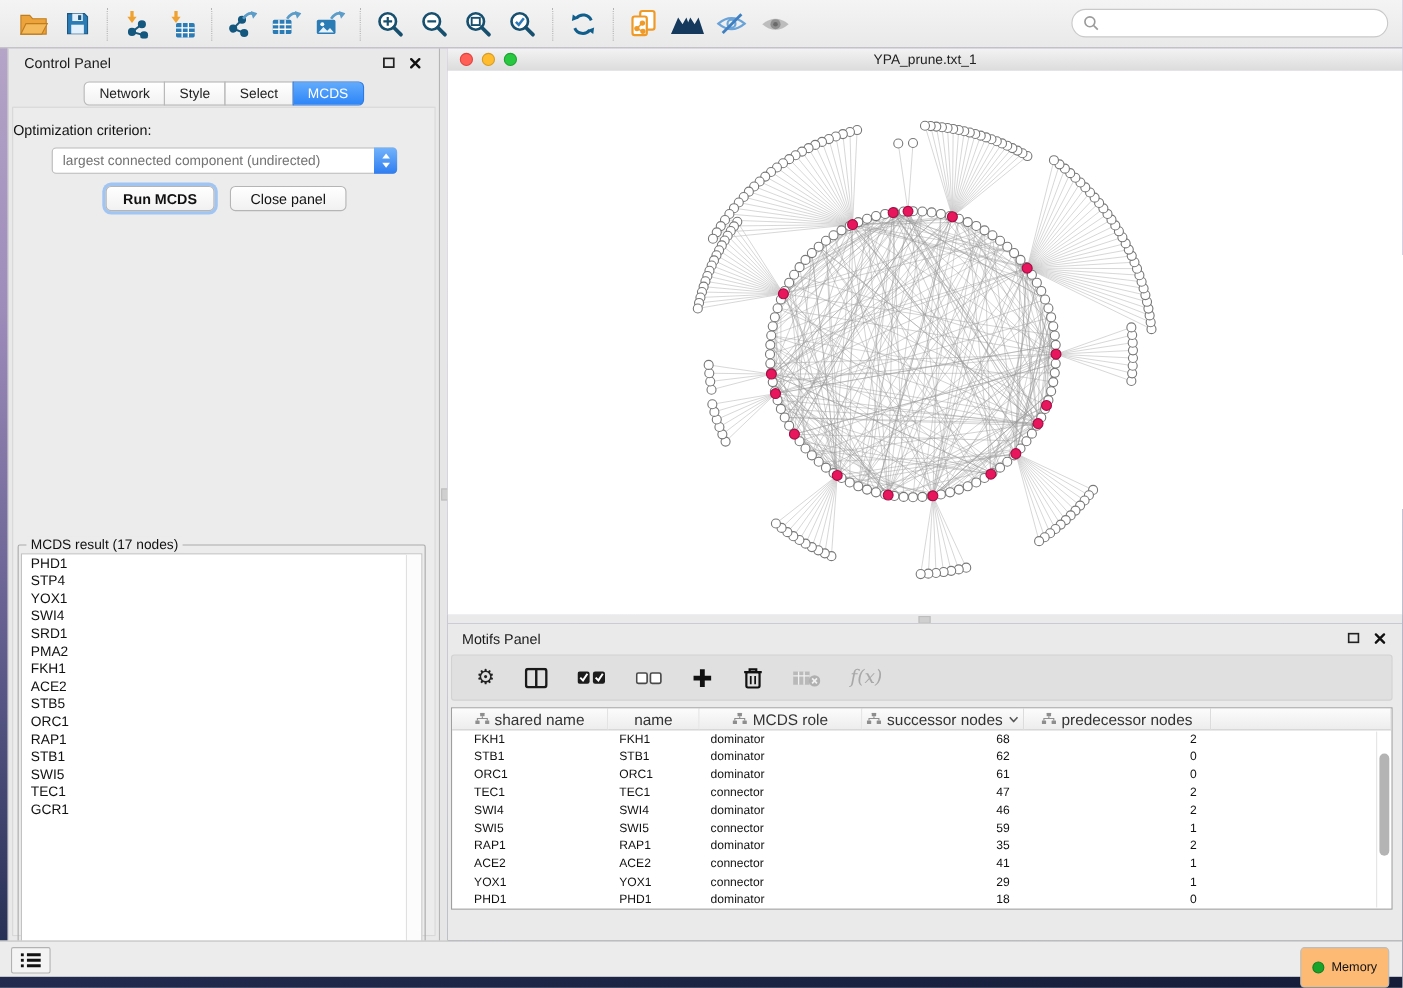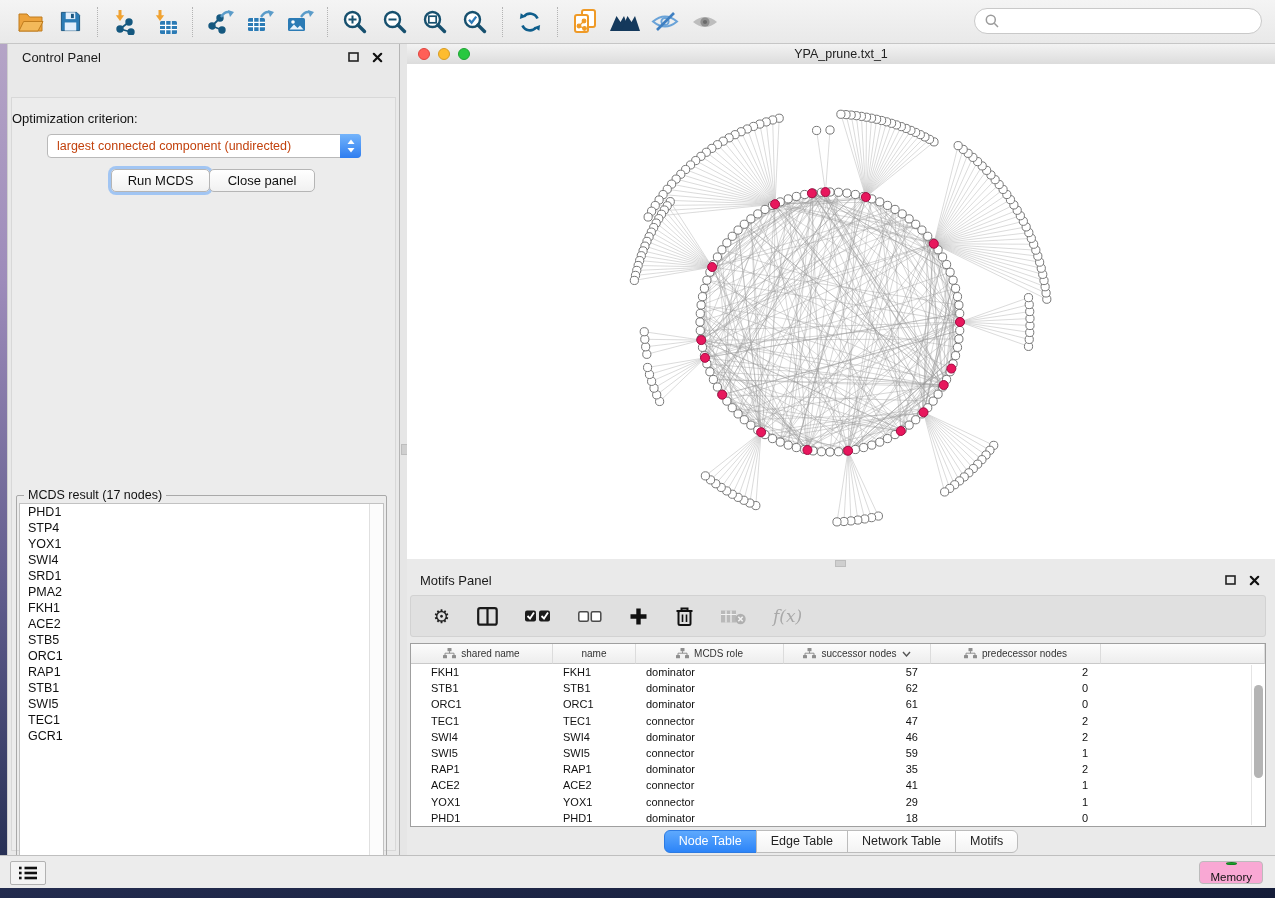--- a/index.html
+++ b/index.html
@@ -29,27 +29,27 @@
   .seg .tab{height:20px;line-height:20px;padding:0 13px;font-size:12.5px;background:linear-gradient(#ffffff,#f2f2f2);
     border:1px solid #b9b9b9;margin-left:-1px;color:#222;}
   .seg .tab.first{border-radius:5px 0 0 5px;margin-left:0;}
   .seg .tab.last{border-radius:0 5px 5px 0;}
   .seg .tab.active{background:linear-gradient(#61abfd,#2e85f7);border-color:#2d7be2;color:#fff;}
   .cp-body{position:absolute;left:3px;top:53px;width:385px;height:754px;box-sizing:border-box;
     background:#ececec;border:1px solid #d8d8d8;}
   .opt-label{margin-top:13px;text-align:left;font-size:13px;color:#111;}
   .cp-select{position:absolute;left:35px;top:36px;width:314px;height:24px;box-sizing:border-box;background:#fff;
     border:1px solid #b9b9b9;border-radius:4px;display:flex;align-items:center;}
-  .cp-select .val{flex:1;font-size:12.5px;padding-left:9px;color:#c2410c;white-space:nowrap;overflow:hidden;}
+  .cp-select .val{flex:1;font-size:12.5px;padding-left:9px;color:#737373;white-space:nowrap;overflow:hidden;}
   .stepper{width:21px;height:24px;margin:-1px -1px -1px 0;border-radius:0 4px 4px 0;
     background:linear-gradient(#74b4fb,#2e7df0);display:flex;align-items:center;justify-content:center;}
   .btn{position:absolute;height:23px;box-sizing:border-box;border:1px solid #b5b5b5;border-radius:5px;
     background:linear-gradient(#ffffff,#f1f1f1);font-size:13px;font-family:"Liberation Sans",sans-serif;
     display:flex;align-items:center;justify-content:center;color:#111;}
-  .btn.run{left:99px;top:71px;width:99px;box-shadow:0 0 0 3px rgba(100,165,250,.55);}
+  .btn.run{left:84px;top:71px;width:99px;box-shadow:0 0 0 3px rgba(100,165,250,.55);font-weight:bold;}
   .btn.closep{left:197px;top:71px;width:106px;}
   .groupbox{position:absolute;left:4px;top:397px;width:371px;height:370px;box-sizing:border-box;
     border:1px solid #a9a9a9;border-radius:2px;}
   .groupbox .legend{position:absolute;top:-8px;left:7px;background:#ececec;padding:0 4px;font-size:12.5px;color:#111;}
   .listarea{position:absolute;left:2px;top:7px;right:2px;bottom:2px;background:#fff;border:1px solid #c2c2c2;overflow:hidden;}
   .listarea .item{font-size:12.5px;line-height:16px;padding-left:8px;color:#111;}
   .vscroll{position:absolute;top:0;right:0;width:13px;bottom:0;background:#fcfcfc;border-left:1px solid #e0e0e0;}
   
   .v-split{position:absolute;left:400px;top:44px;width:7px;height:812px;background:#e6e6e6;}
   .v-split .grip{position:absolute;left:1px;top:400px;width:5px;height:9px;background:#cfcfcf;border:1px solid #bdbdbd;}
@@ -69,41 +69,41 @@
   .table-panel{position:absolute;left:407px;top:567px;width:868px;height:288px;box-sizing:border-box;background:#eaeaea;}
   .tp-header{height:26px;display:flex;align-items:center;padding:0 13px;font-size:13px;}
   .tp-header .spacer{flex:1}
   .tp-toolbar{position:absolute;left:3px;top:28px;right:9px;height:42px;box-sizing:border-box;
     background:#e0e0e0;border:1px solid #d2d2d2;border-radius:3px;display:flex;align-items:center;gap:27px;padding-left:22px;}
   .tpi{display:flex;align-items:center;justify-content:center;}
   .fx{font-family:"DejaVu Serif",serif;font-style:italic;font-size:17px;color:#a8a8a8;}
   .gear{font-size:19px;color:#222;line-height:1;}
   .tp-table{position:absolute;left:3px;top:76px;right:9px;bottom:28px;box-sizing:border-box;background:#fff;border:1px solid #9f9f9f;overflow:hidden;}
   .thead{display:grid;grid-template-columns:142px 83px 148px 147px 170px 1fr;height:20px;}
-  .th{display:flex;align-items:center;justify-content:center;gap:5px;font-size:10px;color:#333;
+  .th{display:flex;align-items:center;justify-content:center;gap:5px;font-size:14px;color:#333;
     background:linear-gradient(#fcfcfc,#ededed);border-right:1px solid #dcdcdc;border-bottom:1px solid #c9c9c9;overflow:hidden;}
   .trow{display:grid;grid-template-columns:142px 83px 148px 147px 170px 1fr;height:16.2px;align-items:center;}
   .cell{font-size:11px;color:#111;padding-left:10px;white-space:nowrap;overflow:hidden;}
   .cell.c0{padding-left:20px;}
   .cell.num{text-align:right;padding-right:13px;}
   .tscroll{position:absolute;top:21px;right:1px;width:12px;bottom:1px;background:#fff;border-left:1px solid #e4e4e4;}
   .tscroll .thumb{position:absolute;left:2px;right:1px;top:20px;height:93px;background:#b4b4b4;border-radius:5px;}
   .tp-tabs{position:absolute;left:0;right:0;bottom:2px;display:flex;justify-content:center;}
   .tp-tabs .tab{height:21px;line-height:21px;padding:0 14px;font-size:12.5px;background:linear-gradient(#ffffff,#f3f3f3);
     border:1px solid #bcbcbc;margin-left:-1px;color:#222;}
   .tp-tabs .tab.first{border-radius:6px 0 0 6px;margin-left:0;}
   .tp-tabs .tab.last{border-radius:0 6px 6px 0;}
   .tp-tabs .tab.active{background:linear-gradient(#5ea9fd,#2c84f8);border-color:#2d7be2;color:#fff;}
   
   .status-bar{position:absolute;left:0;top:855px;width:1275px;height:33px;box-sizing:border-box;
     background:#ececec;border-top:1px solid #bfbfbf;}
   .sb-btn{position:absolute;left:10px;top:5px;width:36px;height:24px;box-sizing:border-box;border:1px solid #b2b2b2;
     border-radius:2px;background:#f4f4f4;display:flex;align-items:center;justify-content:center;}
-  .mem-btn{position:absolute;right:12px;top:5px;height:23px;box-sizing:border-box;padding:0 10px;border:1px solid #bcbcbc;
-    border-radius:4px;background:#f9a8d4;display:flex;align-items:center;gap:6px;font-size:11.5px;color:#111;flex-direction:column;}
+  .mem-btn{position:absolute;right:12px;top:5px;height:37px;box-sizing:border-box;padding:0 10px;border:1px solid #bcbcbc;
+    border-radius:4px;background:#fdba74;display:flex;align-items:center;gap:6px;font-size:11.5px;color:#111;}
   .memdot{width:11px;height:11px;border-radius:50%;background:#18a42a;border:1px solid #128021;box-sizing:border-box;}
 </style>
 </head>
 <body>
 
 <div class="toolbar">
   <div class="tbtn">
     <span>
         <svg width="27" height="23" viewBox="0 0 27 23">
           <path d="M2 4h8l2.6 3H25v14H2z" fill="#eda33c" stroke="#c07d1e"></path>
@@ -299,20 +299,26 @@
         <svg width="11" height="10">
           <rect x="1" y="1" width="9" height="8" fill="none" stroke="#222" stroke-width="1.6"></rect>
         </svg>
       </span>
     <span class="mini-ic">
         <svg width="11" height="11">
           <path d="M1.8 1.8l7.4 7.4M9.2 1.8L1.8 9.2" stroke="#111" stroke-width="2.2" stroke-linecap="round"></path>
         </svg>
       </span>
   </div>
+  <div class="seg">
+      <span class="tab first">Network</span>
+      <span class="tab">Style</span>
+      <span class="tab">Select</span>
+      <span class="tab last active">MCDS</span>
+    </div>
   <div class="cp-body">
     <div class="opt-label">Optimization criterion:</div>
     <div class="cp-select">
       <span class="val">largest connected component (undirected)</span>
       <span class="stepper">
           <svg width="10" height="16">
             <path d="M1.5 6l3.5-4.5L8.5 6z" fill="#fff"></path>
             <path d="M1.5 10l3.5 4.5L8.5 10z" fill="#fff"></path>
           </svg>
         </span>
@@ -1203,21 +1209,21 @@
           </span>
           <span>predecessor nodes</span>
         </div>
         <div class="th"></div>
       </div>
     <div>
         <div class="trow">
           <div class="cell c0">FKH1</div>
           <div class="cell">FKH1</div>
           <div class="cell">dominator</div>
-          <div class="cell num">57</div>
+          <div class="cell num">68</div>
           <div class="cell num">2</div>
           <div></div>
         </div>
         <div class="trow">
           <div class="cell c0">STB1</div>
           <div class="cell">STB1</div>
           <div class="cell">dominator</div>
           <div class="cell num">62</div>
           <div class="cell num">0</div>
           <div></div>
@@ -1284,26 +1290,20 @@
           <div class="cell">dominator</div>
           <div class="cell num">18</div>
           <div class="cell num">0</div>
           <div></div>
         </div>
       </div>
     <div class="tscroll">
         <div class="thumb"></div>
       </div>
   </div>
-  <div class="tp-tabs">
-      <span class="tab first active">Node Table</span>
-      <span class="tab">Edge Table</span>
-      <span class="tab">Network Table</span>
-      <span class="tab last">Motifs</span>
-    </div>
 </div>
 
 <div class="status-bar">
   <div class="sb-btn">
     <span>
         <svg width="20" height="16">
           <g stroke="#111" stroke-width="2.6">
             <line x1="6.5" y1="3" x2="19" y2="3"></line>
             <line x1="6.5" y1="8" x2="19" y2="8"></line>
             <line x1="6.5" y1="13" x2="19" y2="13"></line>

